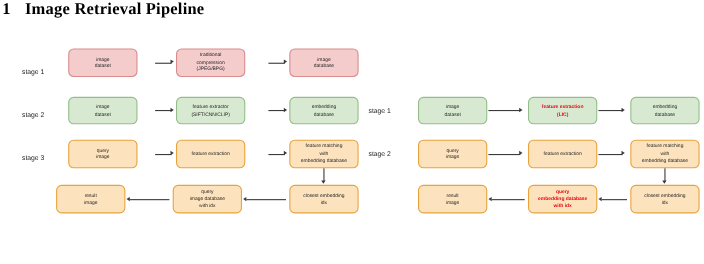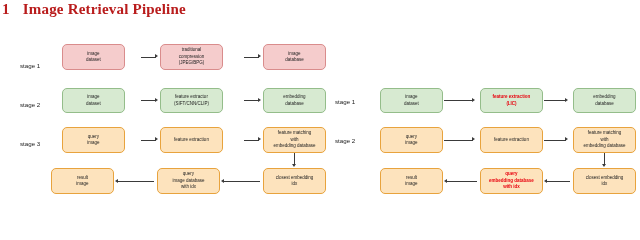--- a/index.html
+++ b/index.html
@@ -15,21 +15,21 @@
     font-family: "Liberation Sans", sans-serif;
   }
 
   #page-title {
     position: absolute;
     left: 2px;
     top: 1px;
     font-family: "Liberation Serif", serif;
     font-weight: bold;
     font-size: 15px;
-    color: #b91c1c;
+    color: #000000;
     white-space: nowrap;
     letter-spacing: 0.2px;
   }
   #page-title .num { display: inline-block; margin-right: 13px; }
 
   .panel { position: absolute; top: 0; height: 200px; }
   #panel-left  { left: 0px;   width: 330px; }
   #panel-right { left: 330px; width: 310px; }
 
   .stage-label {

